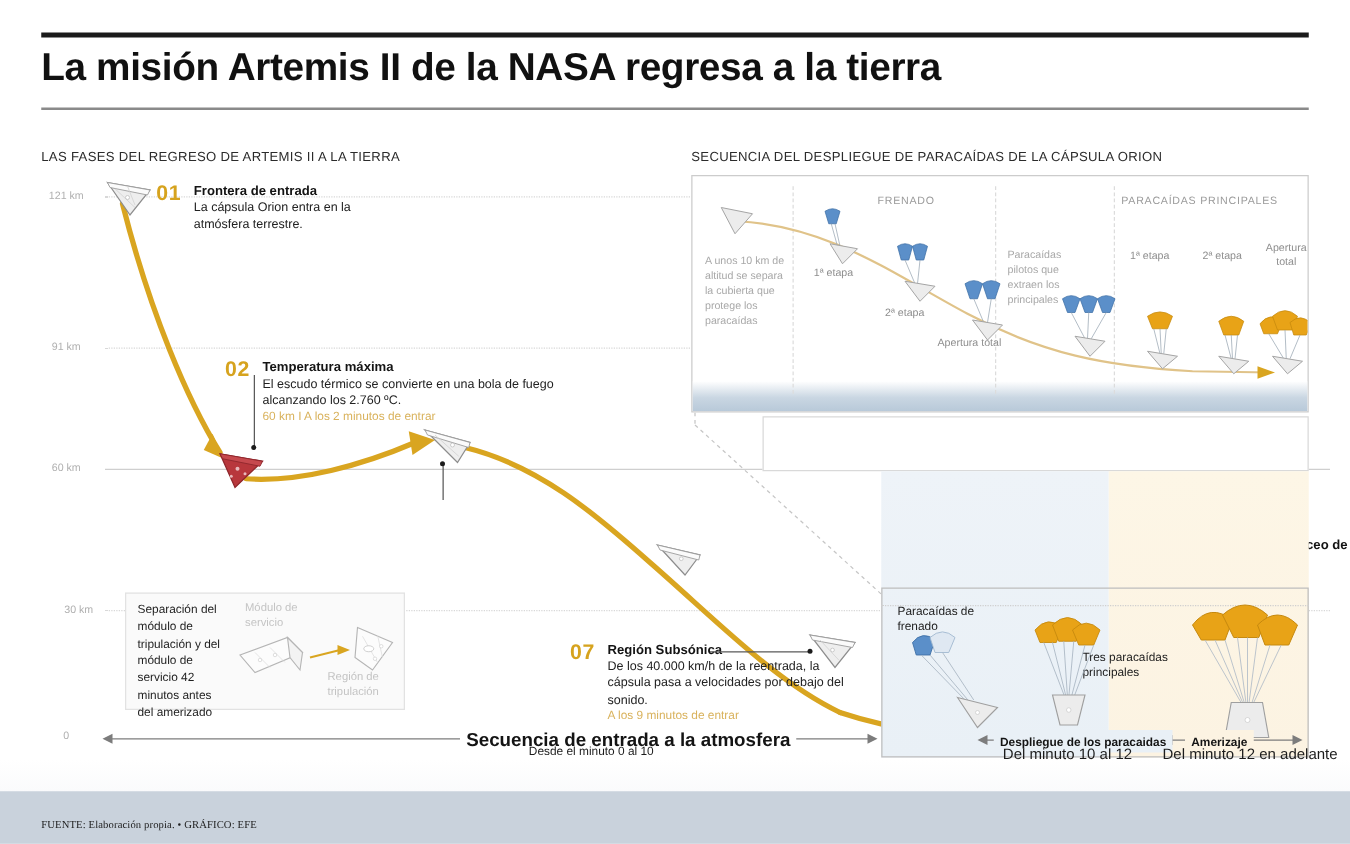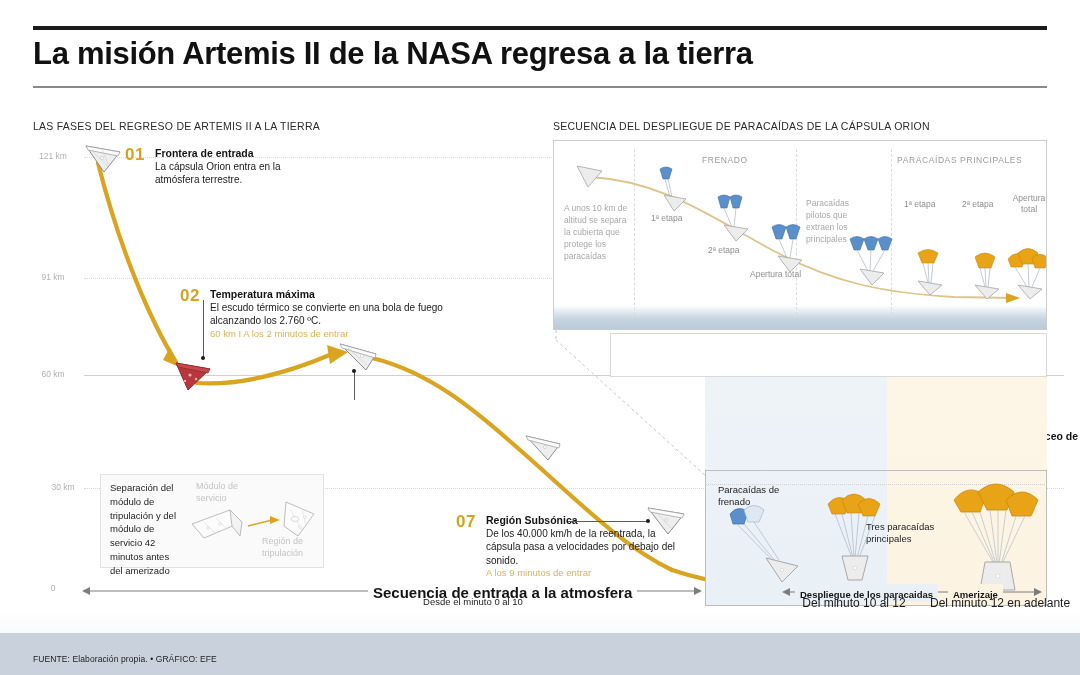--- a/index.html
+++ b/index.html
@@ -96,21 +96,21 @@
 
   
   .seq-bold { font-size: 15px; font-weight: bold; color: #141414; white-space: nowrap; }
   .seq-sub { font-size: 9.5px; color: #1c1c1c; white-space: nowrap; }
 
   
   .footer-bar {
     left: 0; bottom: 0; width: 1080px; height: 42px;
     background: #c9d2dc;
   }
-  .footer-text { font-size: 8.5px; color: #1c1c1c; letter-spacing: 0.1px; }
+  .footer-text { font-size: 8.5px; color: #1c1c1c; letter-spacing: 0.1px; font-family: Liberation Serif, serif; }
 
   svg { display: block; overflow: visible; }
 </style>
 </head>
 <body>
 
 <div id="stage">
 
   <div class="abs rule-top"></div>
   <div class="abs title">La misión Artemis II de la NASA regresa a la tierra</div>

